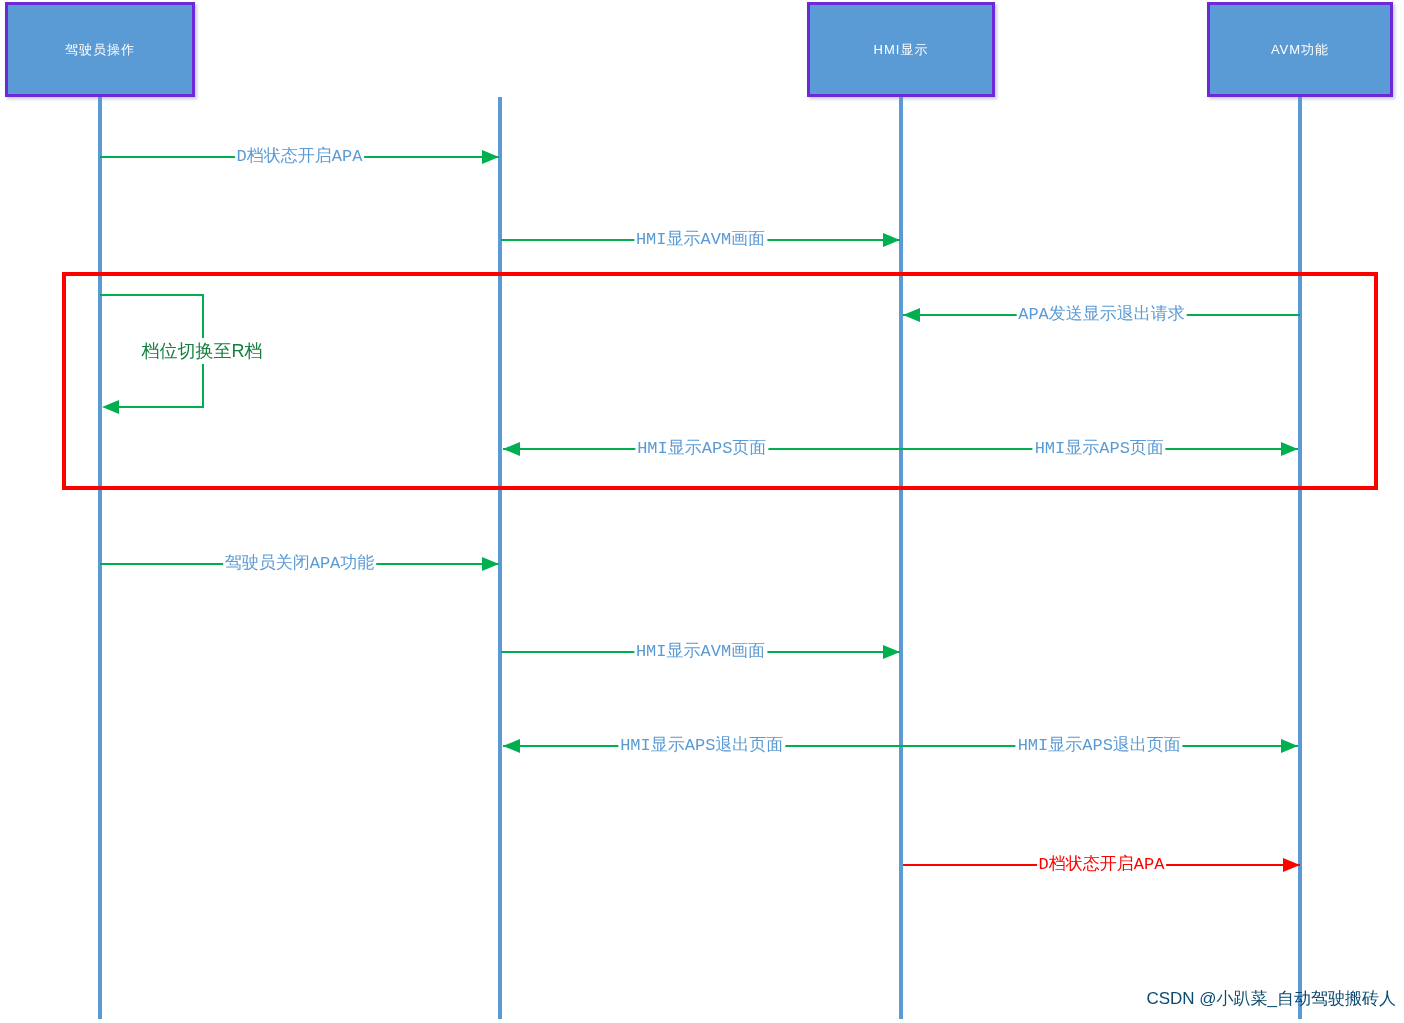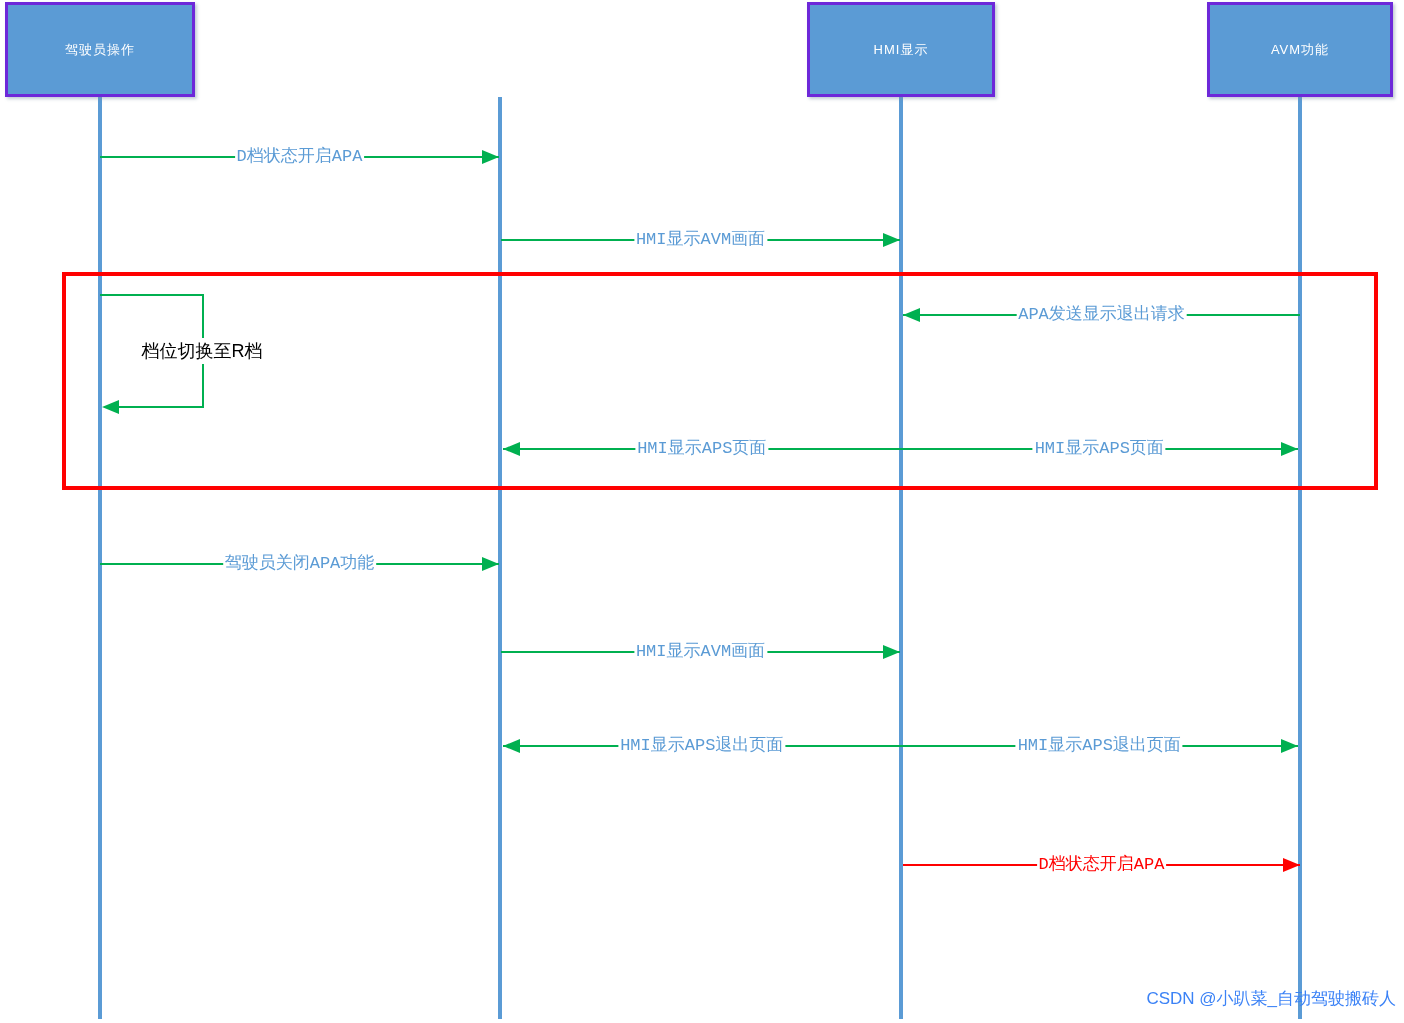--- a/index.html
+++ b/index.html
@@ -41,39 +41,39 @@
   }
   .red .lbl{color:#ff0000;}
   .lbl.at-center{left:50%;}
   .lbl.at-25{left:25%;}
   .lbl.at-75{left:75%;}
 
   
   .seg{position:absolute;background:#00b050;}
   .loop-lbl{
     position:absolute;transform:translateX(-50%);
-    background:#fff;color:#000000;font-size:18px;line-height:26px;
+    background:#fff;color:#15803d;font-size:18px;line-height:26px;
     padding:0 4px;white-space:nowrap;z-index:3;
   }
   .loop-head{
     position:absolute;width:0;height:0;
     border-top:7px solid transparent;border-bottom:7px solid transparent;
     border-right:17px solid #00b050;
   }
 
   
   .highlight{
     position:absolute;left:62px;top:272px;width:1308px;height:210px;
     border:4px solid #ff0000;background:transparent;box-sizing:content-box;
     z-index:2;pointer-events:none;
   }
 
   .watermark{
     position:absolute;right:8px;top:987px;
-    color:#3b82f6;font-size:17px;white-space:nowrap;z-index:4;
+    color:#0c4a6e;font-size:17px;white-space:nowrap;z-index:4;
   }
 </style>
 </head>
 <body>
 
 <div class="canvas">
 
   <div class="lifeline" style="left:98px"></div>
   <div class="lifeline" style="left:498px"></div>
   <div class="lifeline" style="left:899px"></div>

